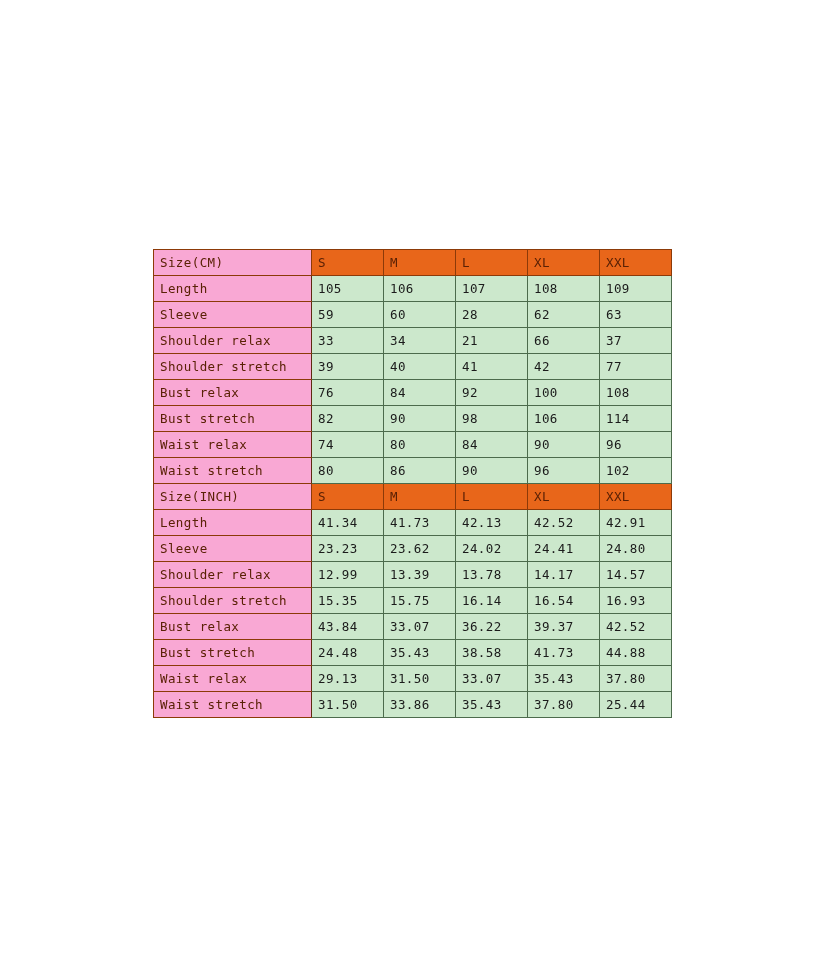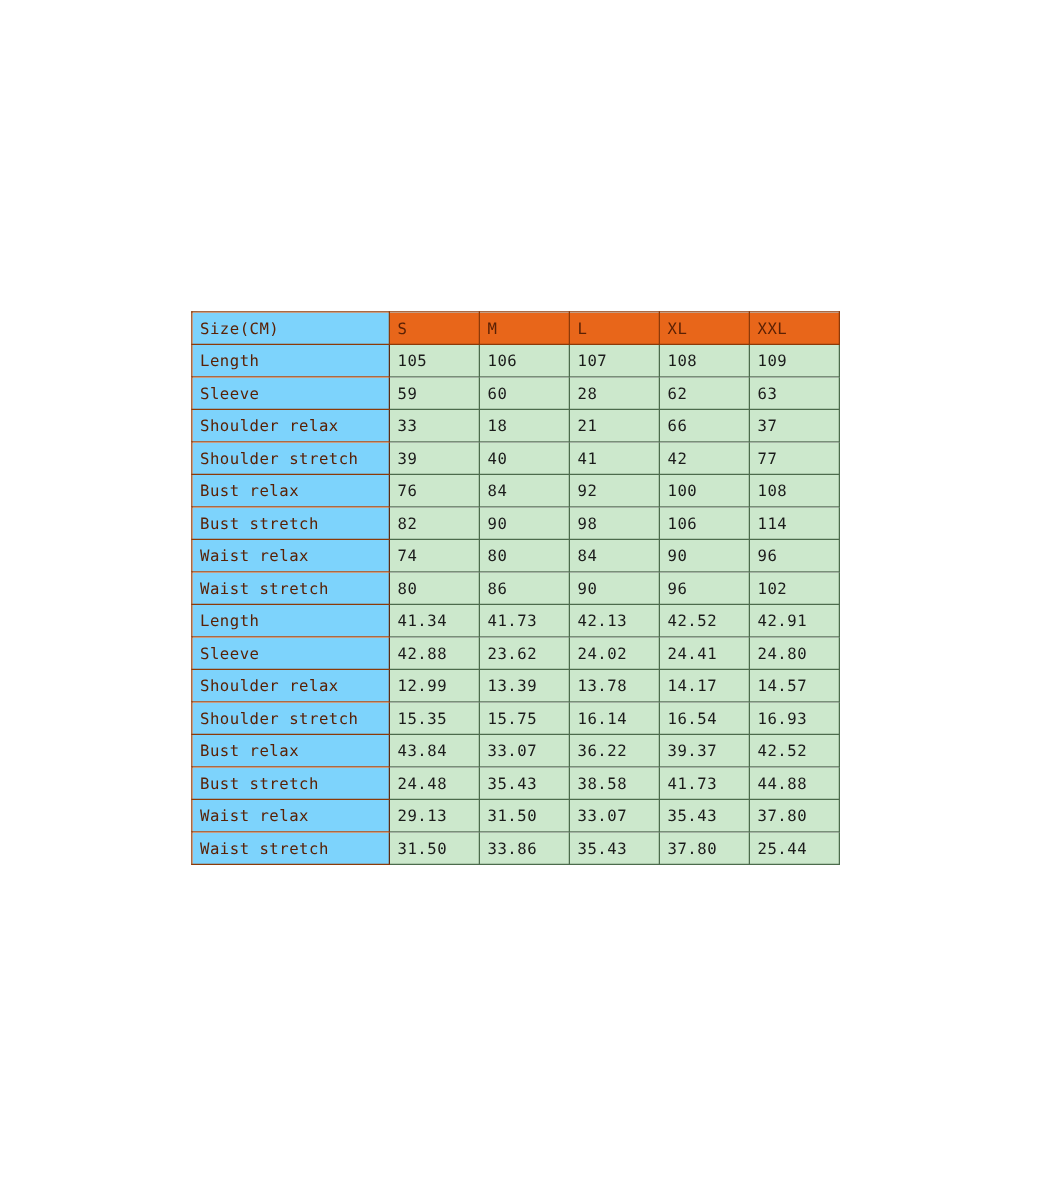--- a/index.html
+++ b/index.html
@@ -36,21 +36,21 @@
     vertical-align: middle;
     box-sizing: border-box;
   }
 
   
   #size-chart col.c-label { width: 158px; }
   #size-chart col.c-data  { width: 72px; }
 
   
   .cell-label {
-    background: #7dd3fc;
+    background: #f9a8d4;
     color: #5a2105;
     border-top: 1px solid #8c3a08;
     border-bottom: 1px solid #8c3a08;
     border-left: 1px solid #8c3a08;
     border-right: 1px solid #5d2b10;
     margin-left: 40px;
   }
   .row-header .cell-label {
     border-right: 1px solid #8c3a08;
   }
@@ -115,21 +115,21 @@
         <td class="cell-label">Sleeve</td>
         <td class="cell-data">59</td>
         <td class="cell-data">60</td>
         <td class="cell-data">28</td>
         <td class="cell-data">62</td>
         <td class="cell-data">63</td>
       </tr>
       <tr>
         <td class="cell-label">Shoulder relax</td>
         <td class="cell-data">33</td>
-        <td class="cell-data">18</td>
+        <td class="cell-data">34</td>
         <td class="cell-data">21</td>
         <td class="cell-data">66</td>
         <td class="cell-data">37</td>
       </tr>
       <tr>
         <td class="cell-label">Shoulder stretch</td>
         <td class="cell-data">39</td>
         <td class="cell-data">40</td>
         <td class="cell-data">41</td>
         <td class="cell-data">42</td>
@@ -160,31 +160,39 @@
         <td class="cell-data">96</td>
       </tr>
       <tr>
         <td class="cell-label">Waist stretch</td>
         <td class="cell-data">80</td>
         <td class="cell-data">86</td>
         <td class="cell-data">90</td>
         <td class="cell-data">96</td>
         <td class="cell-data">102</td>
       </tr>
+      <tr class="row-header">
+        <td class="cell-label">Size(INCH)</td>
+        <td class="cell-header">S</td>
+        <td class="cell-header">M</td>
+        <td class="cell-header">L</td>
+        <td class="cell-header">XL</td>
+        <td class="cell-header">XXL</td>
+      </tr>
       <tr>
         <td class="cell-label">Length</td>
         <td class="cell-data">41.34</td>
         <td class="cell-data">41.73</td>
         <td class="cell-data">42.13</td>
         <td class="cell-data">42.52</td>
         <td class="cell-data">42.91</td>
       </tr>
       <tr>
         <td class="cell-label">Sleeve</td>
-        <td class="cell-data">42.88</td>
+        <td class="cell-data">23.23</td>
         <td class="cell-data">23.62</td>
         <td class="cell-data">24.02</td>
         <td class="cell-data">24.41</td>
         <td class="cell-data">24.80</td>
       </tr>
       <tr>
         <td class="cell-label">Shoulder relax</td>
         <td class="cell-data">12.99</td>
         <td class="cell-data">13.39</td>
         <td class="cell-data">13.78</td>

